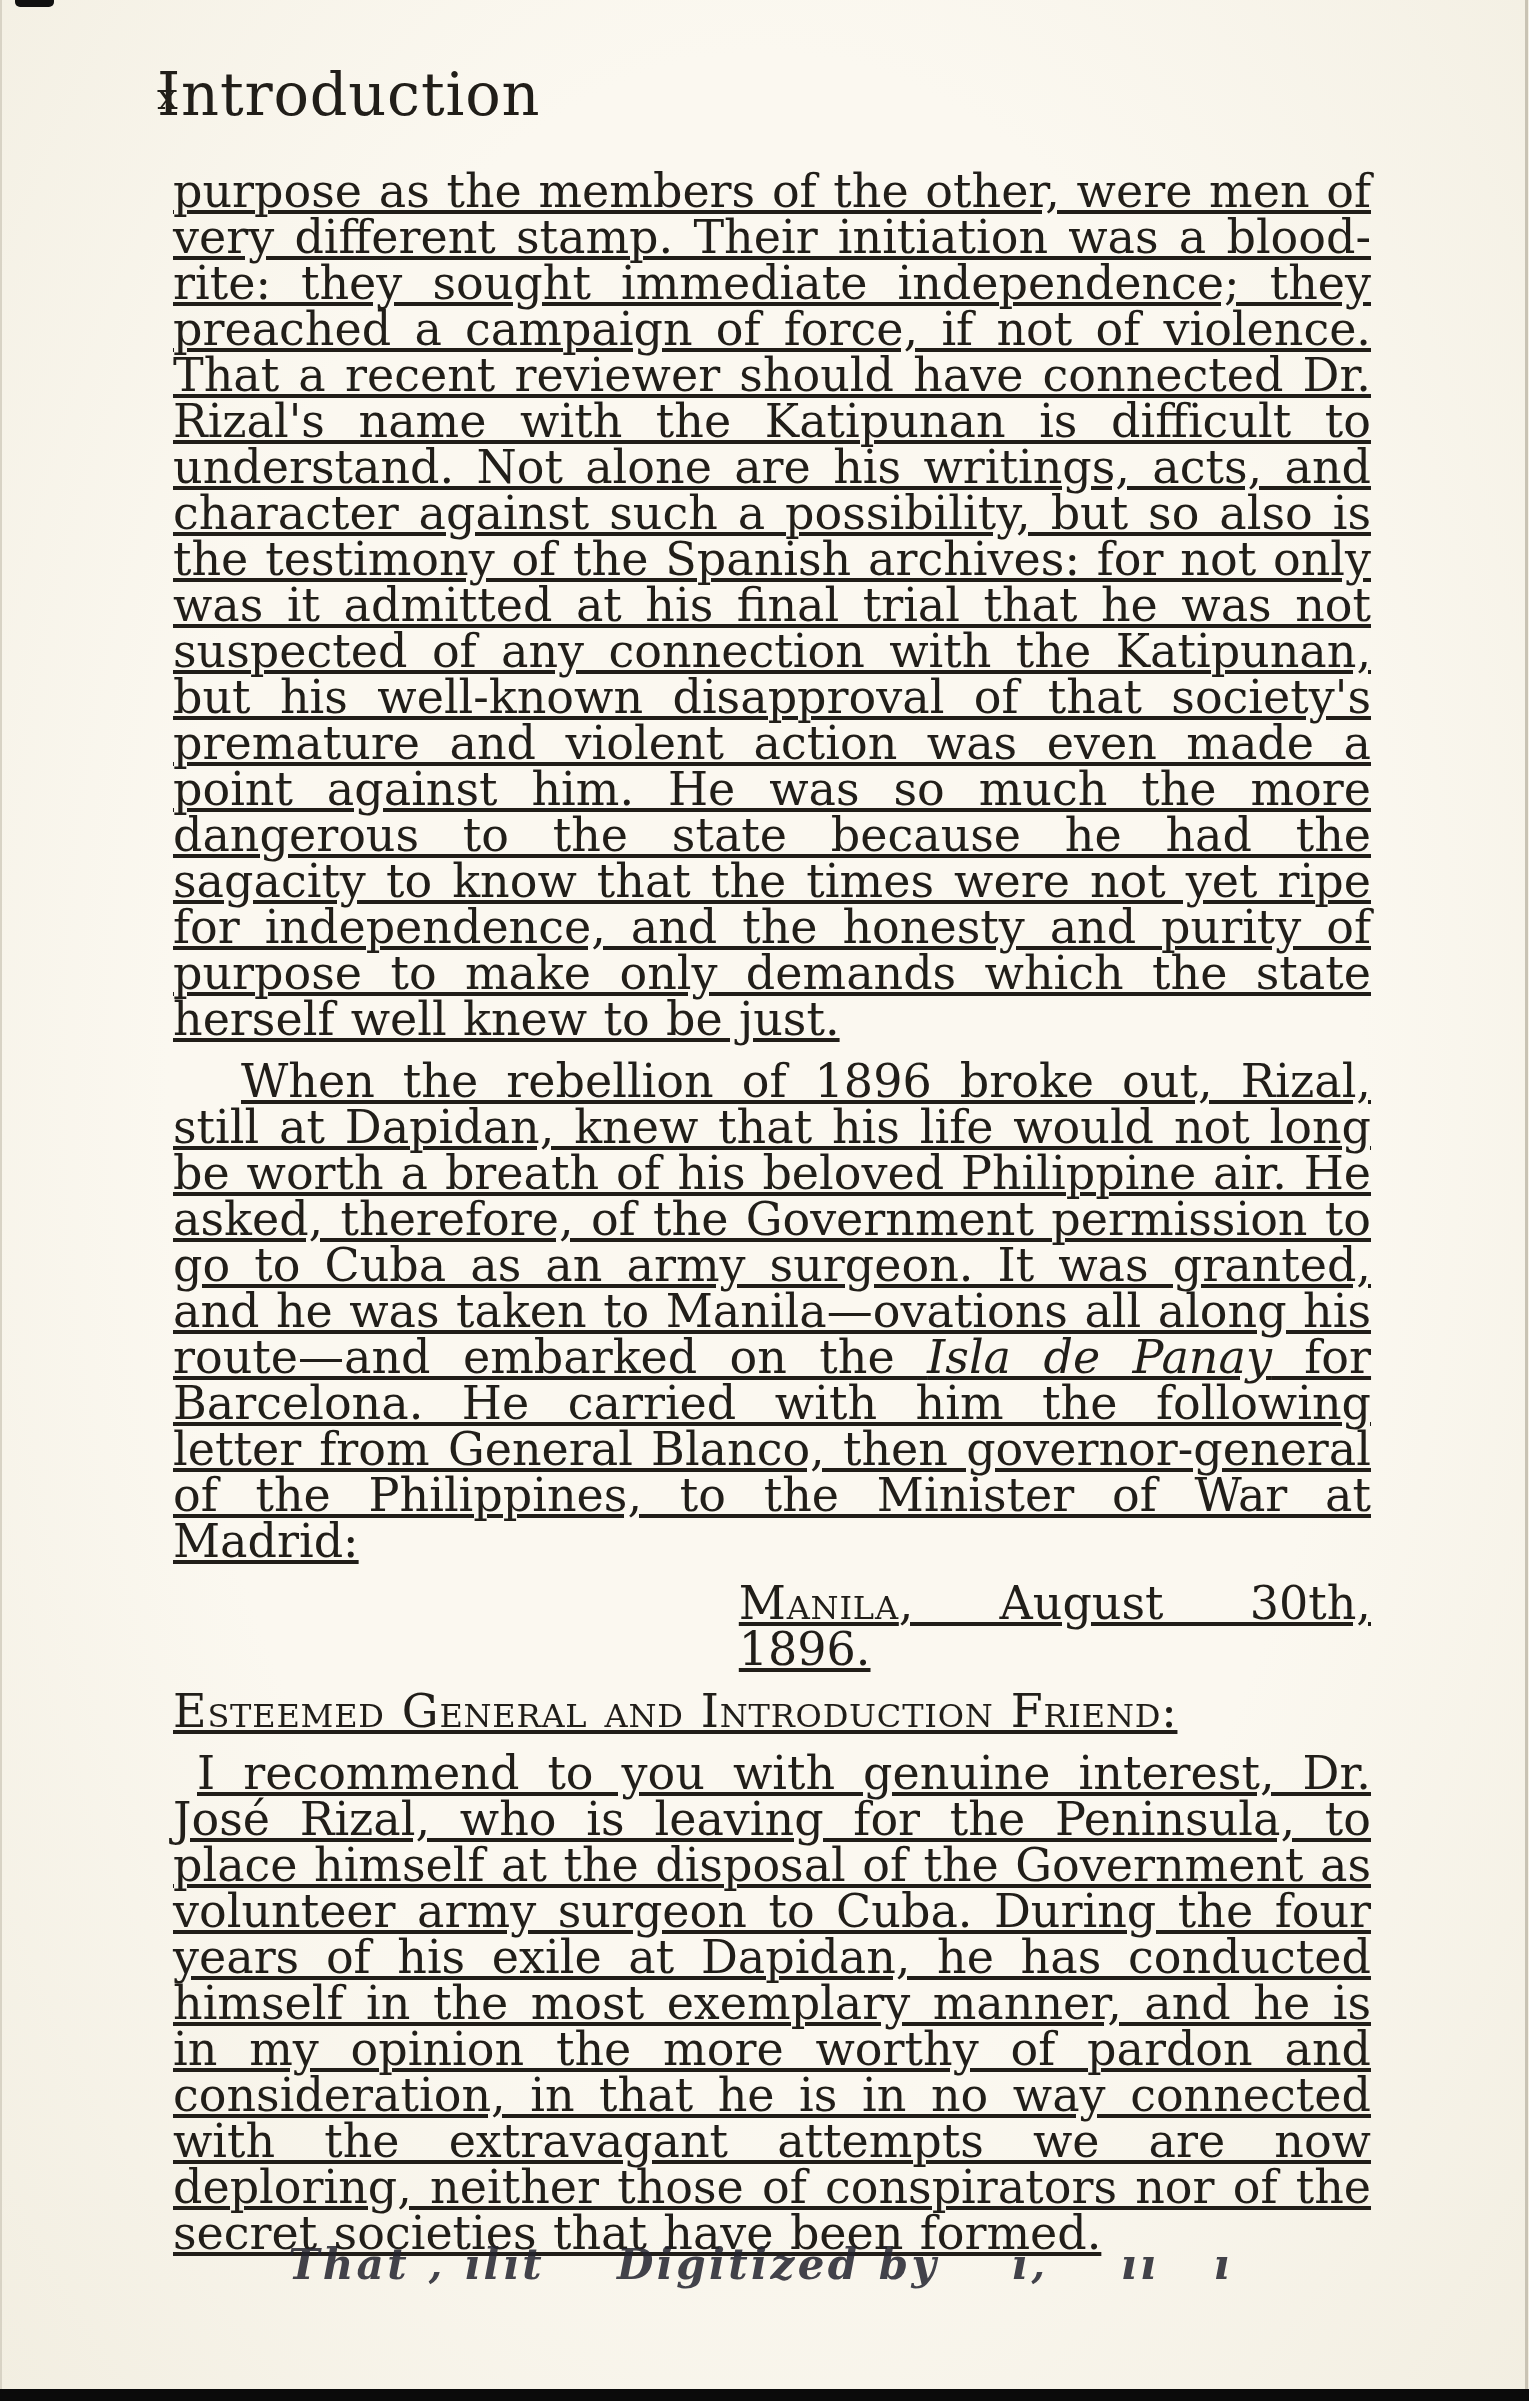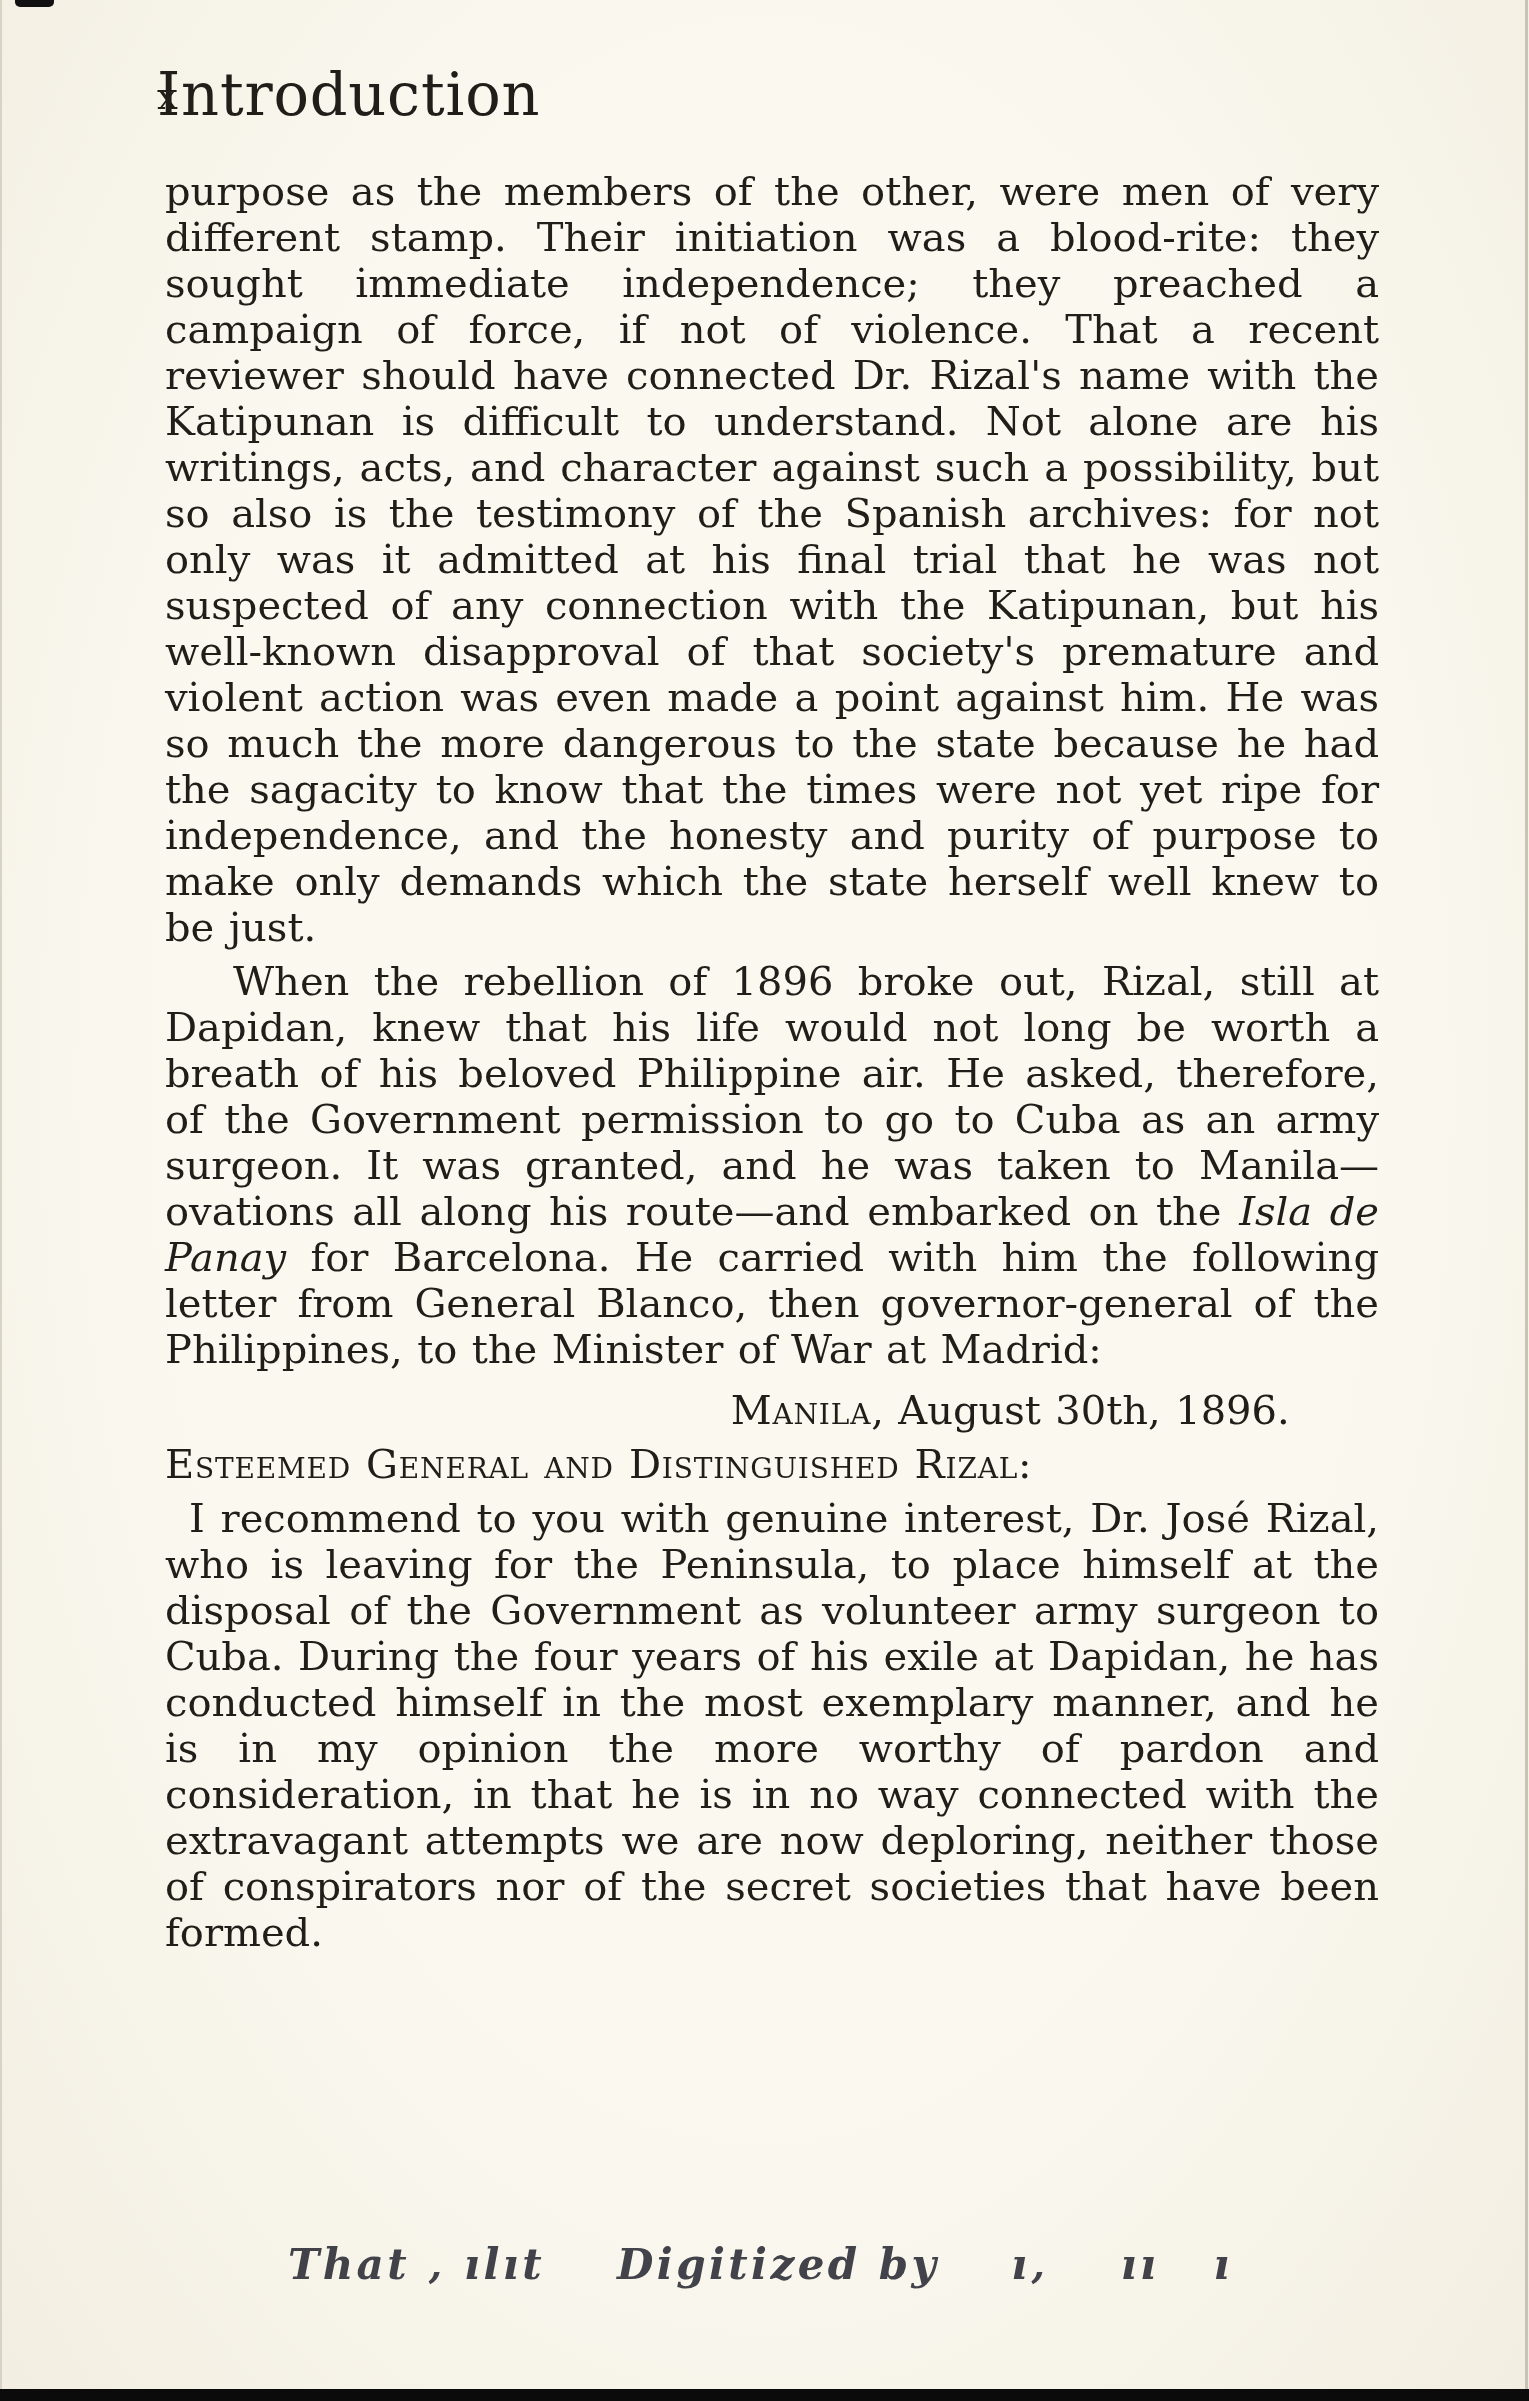--- a/index.html
+++ b/index.html
@@ -41,25 +41,26 @@
     position: absolute;
     left: 0;
     right: 0;
     bottom: -3.4px;
     text-align: left;
     font-size: 59px;
     line-height: 47px;
     letter-spacing: 0.8px;
   }
   .bodytext p {
-    margin: 8px;
-    font-size: 40px;
+    margin: 16px;
+    font-size: 46px;
     line-height: 46px;
     text-align: justify;
     word-spacing: 1.7px;
+    text-decoration: underline;
   }
   p.indent { text-indent: 68px; }
   p.small-indent { text-indent: 24px; }
   .italic { font-style: italic; }
   .smallcaps {
     font-variant: small-caps;
     letter-spacing: 0.8px;
   }
   .dateline {
     margin-top: 15.3px !important;
@@ -125,21 +126,21 @@
     </div>
 
     <div class="bodytext">
 
       <p>purpose as the members of the other, were men of very different stamp.  Their initiation was a blood-rite: they sought immediate independence; they preached a campaign of force, if not of violence.  That a recent reviewer should have connected Dr. Rizal's name with the Katipunan is difficult to understand.  Not alone are his writings, acts, and character against such a possibility, but so also is the testimony of the Spanish archives: for not only was it admitted at his final trial that he was not suspected of any connection with the Katipunan, but his well-known disapproval of that society's premature and violent action was even made a point against him.  He was so much the more dangerous to the state because he had the sagacity to know that the times were not yet ripe for independence, and the honesty and purity of purpose to make only demands which the state herself well knew to be just.</p>
 
       <p class="indent"><span>When the rebellion of 1896 broke out, Rizal, still at Dapidan, knew that his life would not long be worth a breath of his beloved Philippine air.  He asked, therefore, of the Government permission to go to Cuba as an army surgeon.  It was granted, and he was taken to Manila—ovations all along his route—and embarked on the </span><span class="italic">Isla de Panay</span><span> for Barcelona.  He carried with him the following letter from General Blanco, then governor-general of the Philippines, to the Minister of War at Madrid:</span></p>
 
       <p class="dateline"><span class="smallcaps">Manila</span><span>, August 30th, 1896.</span></p>
 
-      <p class="salutation smallcaps">Esteemed General and Distinguished Rizal:</p>
+      <p class="salutation smallcaps">Esteemed General and Introduction Friend:</p>
 
       <p class="small-indent">I recommend to you with genuine interest, Dr. José Rizal, who is leaving for the Peninsula, to place himself at the disposal of the Government as volunteer army surgeon to Cuba.  During the four years of his exile at Dapidan, he has conducted himself in the most exemplary manner, and he is in my opinion the more worthy of pardon and consideration, in that he is in no way connected with the extravagant attempts we are now deploring, neither those of conspirators nor of the secret societies that have been formed.</p>
 
     </div>
   </div>
 
   <div class="watermark">That ‚ ılıt    Digitized by    ı‚    ıı   ı</div>
 
   <div class="edge-topleft"></div>
   <div class="edge-left"></div>

